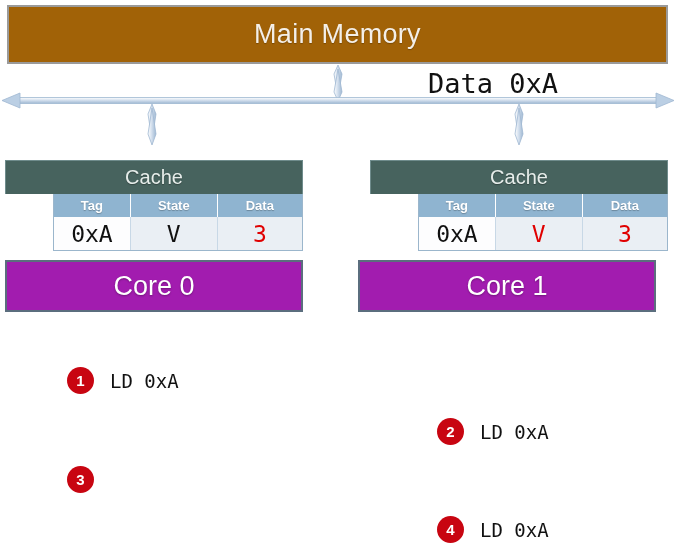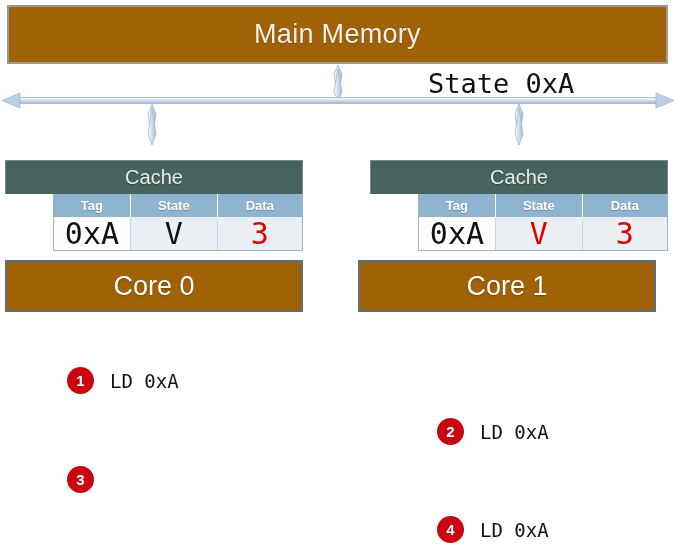--- a/index.html
+++ b/index.html
@@ -113,35 +113,35 @@
     font-weight: bold;
     border-right: 1px solid #FFFFFF;
     text-shadow: 0 1px 1px rgba(0,0,0,0.25);
   }
   .head-row .cell:last-child { border-right: none; }
 
   .val-row .cell {
     background: #EAEFF4;
     height: 33px;
     font-family: "DejaVu Sans Mono", monospace;
-    font-size: 30px;
+    font-size: 23px;
     color: #111111;
     border-right: 1px solid #C8D8E6;
   }
   .val-row .cell:last-child { border-right: none; }
   .val-row .cell.tag { background: #FDFDFE; }
   .val-row .cell.red { color: #E00000; }
 
   
   .core-block {
     position: absolute;
     top: 260px;
     width: 298px;
     height: 52px;
-    background: #a16207;
+    background: #a21caf;
     border: 2px solid #5B6E7E;
     box-sizing: border-box;
     display: flex;
     align-items: center;
     justify-content: center;
   }
   .core-block.left  { left: 5px; }
   .core-block.right { left: 358px; }
   .core-block .label {
     color: #FFFFFF;
@@ -214,21 +214,21 @@
       <polygon points="152,44 156,54 152,80 148,54" fill="url(#vGrad)" stroke="#9FB8D2" stroke-width="0.8"></polygon>
       <polygon points="152,85 148,74 152,48 156,74" fill="url(#vGrad)" stroke="#9FB8D2" stroke-width="0.8"></polygon>
     </g>
 
     <g>
       <polygon points="519,44 523,54 519,80 515,54" fill="url(#vGrad)" stroke="#9FB8D2" stroke-width="0.8"></polygon>
       <polygon points="519,85 515,74 519,48 523,74" fill="url(#vGrad)" stroke="#9FB8D2" stroke-width="0.8"></polygon>
     </g>
   </svg>
 
-  <div class="bus-label">State 0xA</div>
+  <div class="bus-label">Data 0xA</div>
 
   <div class="cache-block left">
     <div class="cache-title">
       <span class="label">Cache</span>
     </div>
     <div class="cache-table">
       <div class="cache-row head-row">
         <div class="cell tag">Tag</div>
         <div class="cell state">State</div>
         <div class="cell data">Data</div>

